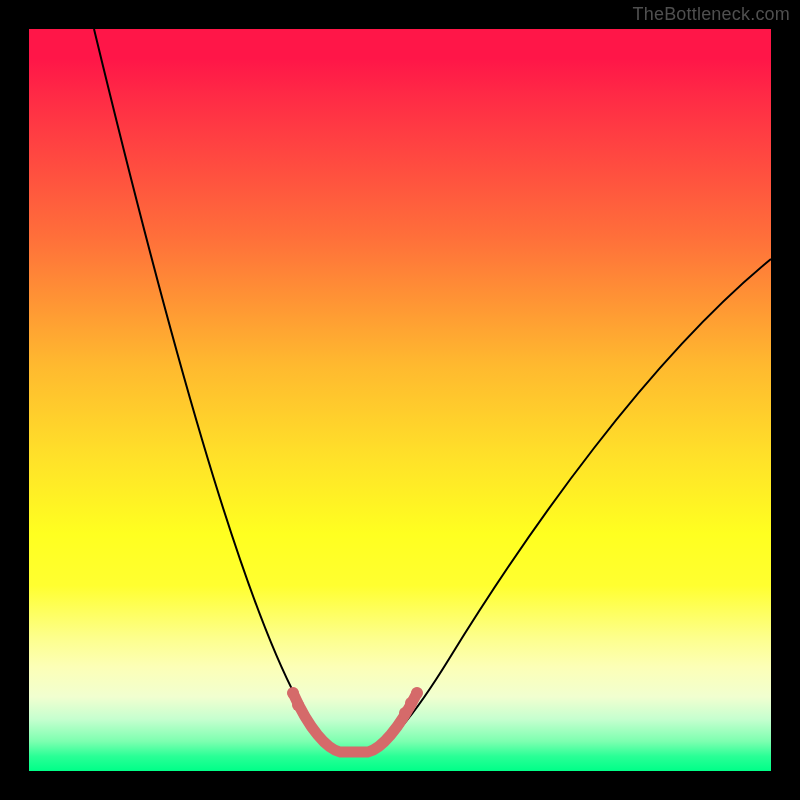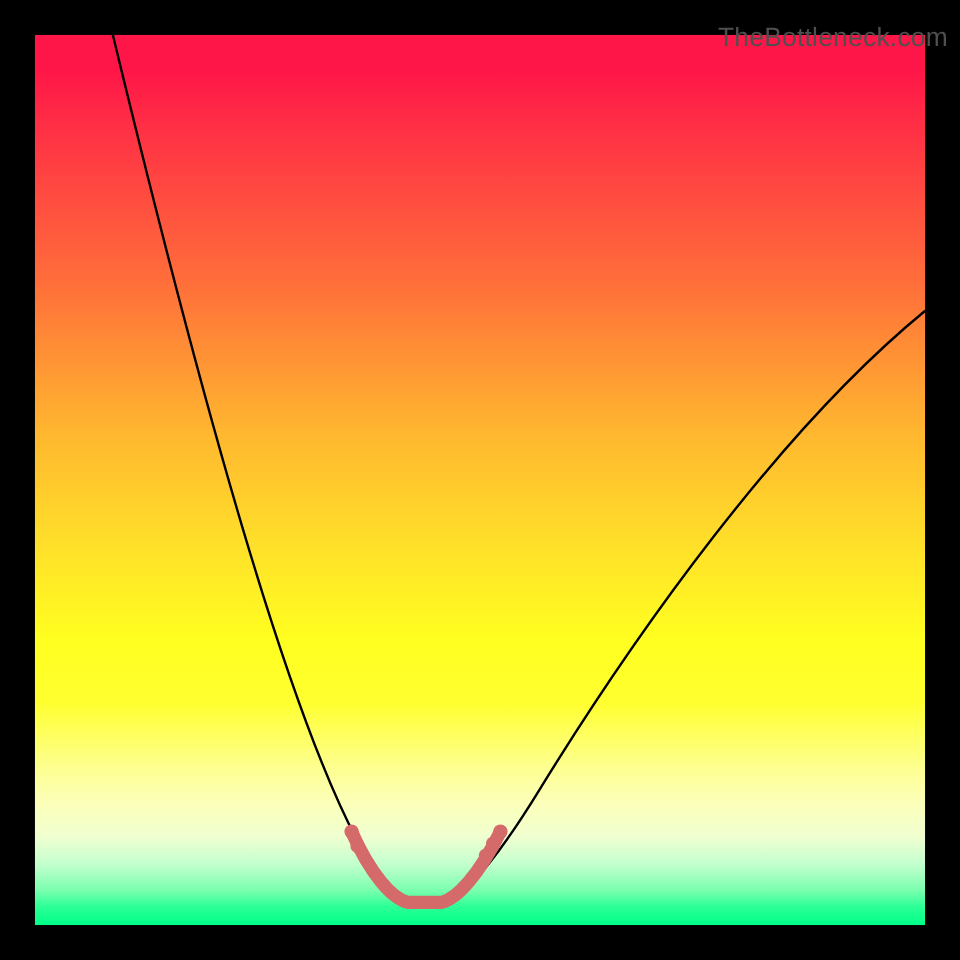--- a/index.html
+++ b/index.html
@@ -15,26 +15,25 @@
     position: relative;
     width: 800px;
     height: 800px;
     background: #000;
   }
   .watermark {
     position: absolute;
     top: 4px;
     right: 10px;
     color: #4f4f4f;
-    font-size: 22px;
+    font-size: 18px;
     font-weight: 500;
     letter-spacing: 0.2px;
     z-index: 10;
     user-select: none;
-    margin-top: 14px;
   }
   .plot-area {
     position: absolute;
     left: 29px;
     top: 29px;
     width: 742px;
     height: 742px;
     overflow: hidden;
   }
   .gradient {

